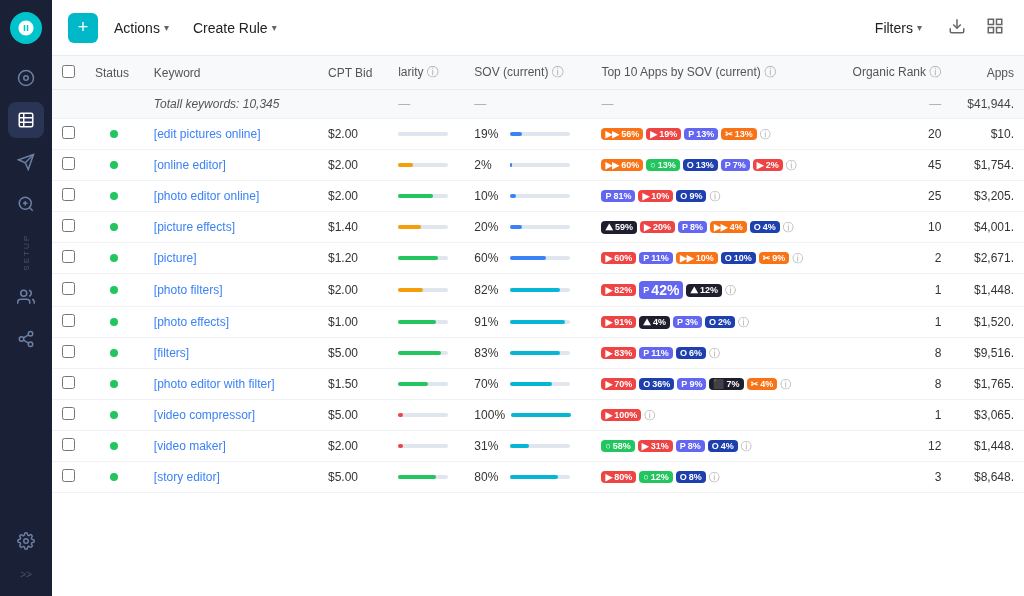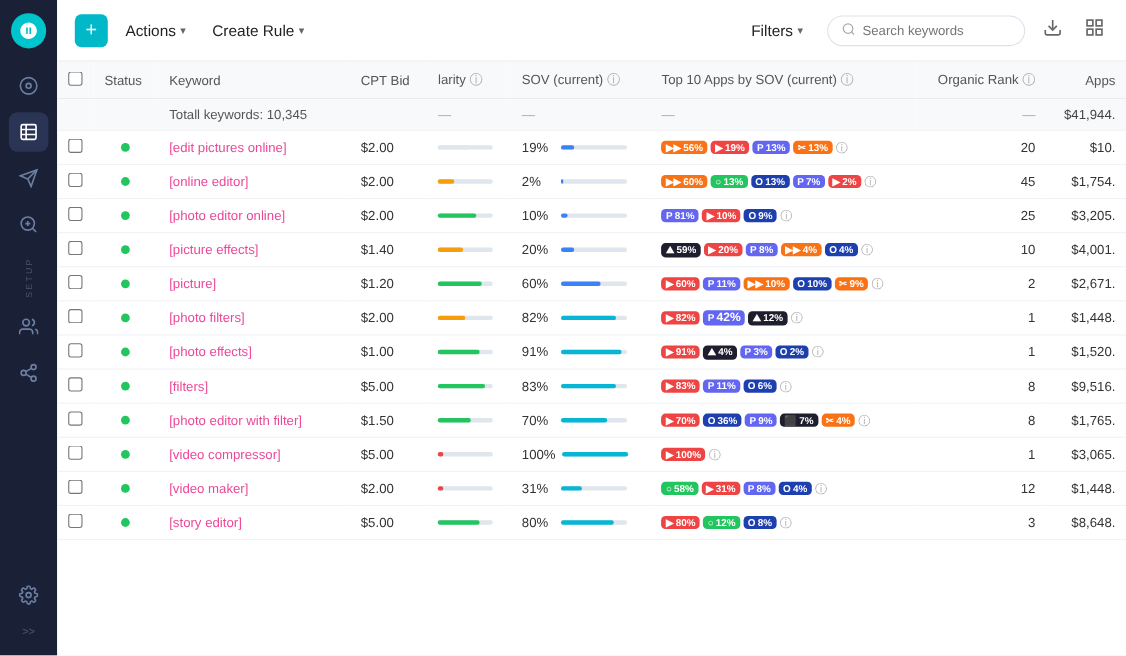--- a/index.html
+++ b/index.html
@@ -132,21 +132,21 @@
       color: #333;
       white-space: nowrap;
       vertical-align: middle;
     }
     .checkbox-cell { width: 32px; text-align: center; }
     .status-dot {
       width: 8px; height: 8px; border-radius: 50%;
       display: inline-block;
       background: #22c55e;
     }
-    .keyword-cell { color: #ec4899; font-weight: 400; min-width: 160px; }
+    .keyword-cell { color: #3b82f6; font-weight: 400; min-width: 160px; }
     .bid-cell { color: #333; }
     .totals-row td { background: #f8f9fb; font-weight: 500; color: #444; }
 
     
     .sov-bar-wrap { display: flex; align-items: center; gap: 6px; }
     .sov-pct { min-width: 30px; color: #333; }
     .bar-track { width: 60px; height: 4px; background: #e0e6ed; border-radius: 2px; position: relative; overflow: visible; }
     .bar-fill { height: 100%; border-radius: 2px; }
 
     
@@ -243,29 +243,20 @@
       <span class="chevron">▾</span>
     </div>
     <div class="topbar-create">
       <span>Create Rule</span>
       <span class="chevron">▾</span>
     </div>
     <div class="topbar-right">
       <div class="filters-btn">
         <span>Filters</span>
         <span class="chevron">▾</span>
-      </div>
-      <div class="search-box">
-        <span class="search-icon">
-          <svg width="13" height="13" viewBox="0 0 24 24" fill="none" stroke="#aaa" stroke-width="2">
-              <circle cx="11" cy="11" r="8"></circle>
-              <line x1="21" y1="21" x2="16.65" y2="16.65"></line>
-            </svg>
-        </span>
-        <input type="text" placeholder="Search keywords" style="">
       </div>
       <div class="topbar-icon-btn">
         <svg width="18" height="18" viewBox="0 0 24 24" fill="none" stroke="#666" stroke-width="2">
             <path d="M21 15v4a2 2 0 0 1-2 2H5a2 2 0 0 1-2-2v-4"></path>
             <polyline points="7 10 12 15 17 10"></polyline>
             <line x1="12" y1="15" x2="12" y2="3"></line>
           </svg>
       </div>
       <div class="topbar-icon-btn">
         <svg width="18" height="18" viewBox="0 0 24 24" fill="none" stroke="#666" stroke-width="2">
@@ -290,21 +281,21 @@
           <th>SOV (current) <span style="color:#aaa">ⓘ</span></th>
           <th style="min-width:220px;">Top 10 Apps by SOV (current) <span style="color:#aaa">ⓘ</span></th>
           <th style="text-align:right;">Organic Rank <span style="color:#aaa">ⓘ</span></th>
           <th style="text-align:right;">Apps</th>
         </tr>
       </thead>
       <tbody id="table-body">
       <tr class="totals-row">
   <td class="checkbox-cell"></td>
   <td></td>
-  <td style="color:#555;font-size:12px;">Totall keywords: 10,345</td>
+  <td style="color:#555;font-size:12px;font-style:italic;">Totall keywords: 10,345</td>
   <td></td>
   <td style="color:#aaa;">—</td>
   <td style="color:#aaa;">—</td>
   <td style="color:#aaa;">—</td>
   <td style="text-align:right;color:#aaa;">—</td>
   <td class="spend-cell">$41,944.</td>
 </tr>
           <tr>
     <td class="checkbox-cell"><input type="checkbox" style=""></td>
     <td style="text-align:center;">
@@ -566,21 +557,21 @@
     </div>
             </td>
     <td>
               <div class="app-icons">
                 <span class="app-badge" style="background:#ef4444;">
         <span style="font-size:9px;">▶</span>
         <span style="font-size:9px;">82%</span>
       </span>
                 <span class="app-badge" style="background:#6366f1;">
         <span style="font-size:9px;">P</span>
-        <span style="font-size:11px;">42%</span>
+        <span style="font-size:14px;">42%</span>
       </span>
                 <span class="app-badge" style="background:#1e1e2e;">
         <span style="font-size:9px;">⛰</span>
         <span style="font-size:9px;">12%</span>
       </span>
                 <span class="info-icon">ⓘ</span>
               </div>
             </td>
     <td class="rank-cell">1</td>
     <td class="spend-cell">$1,448.</td>

